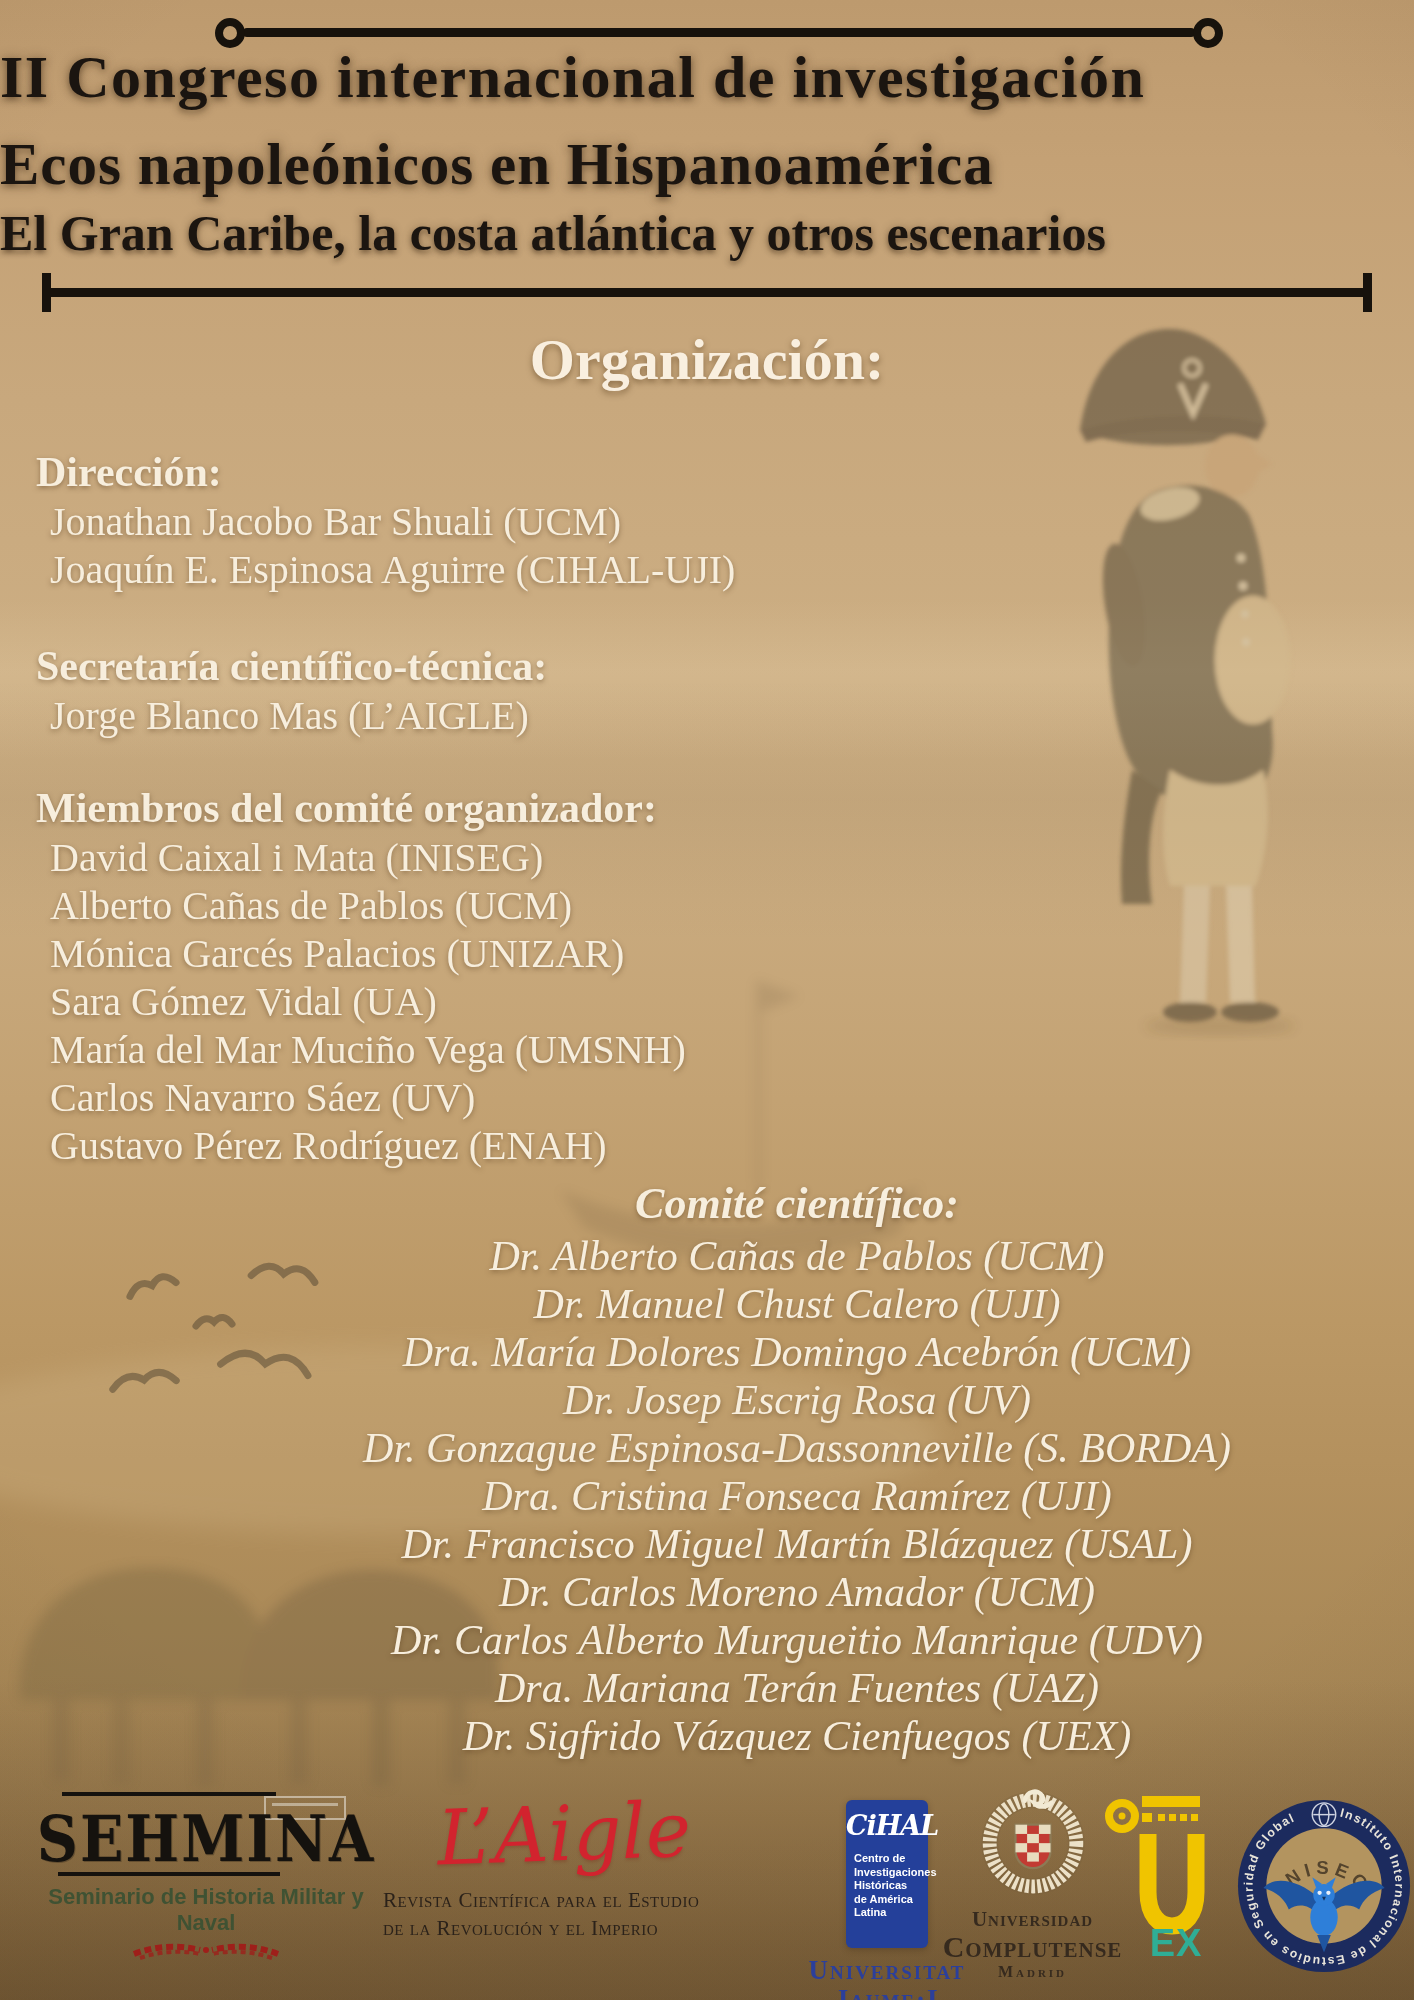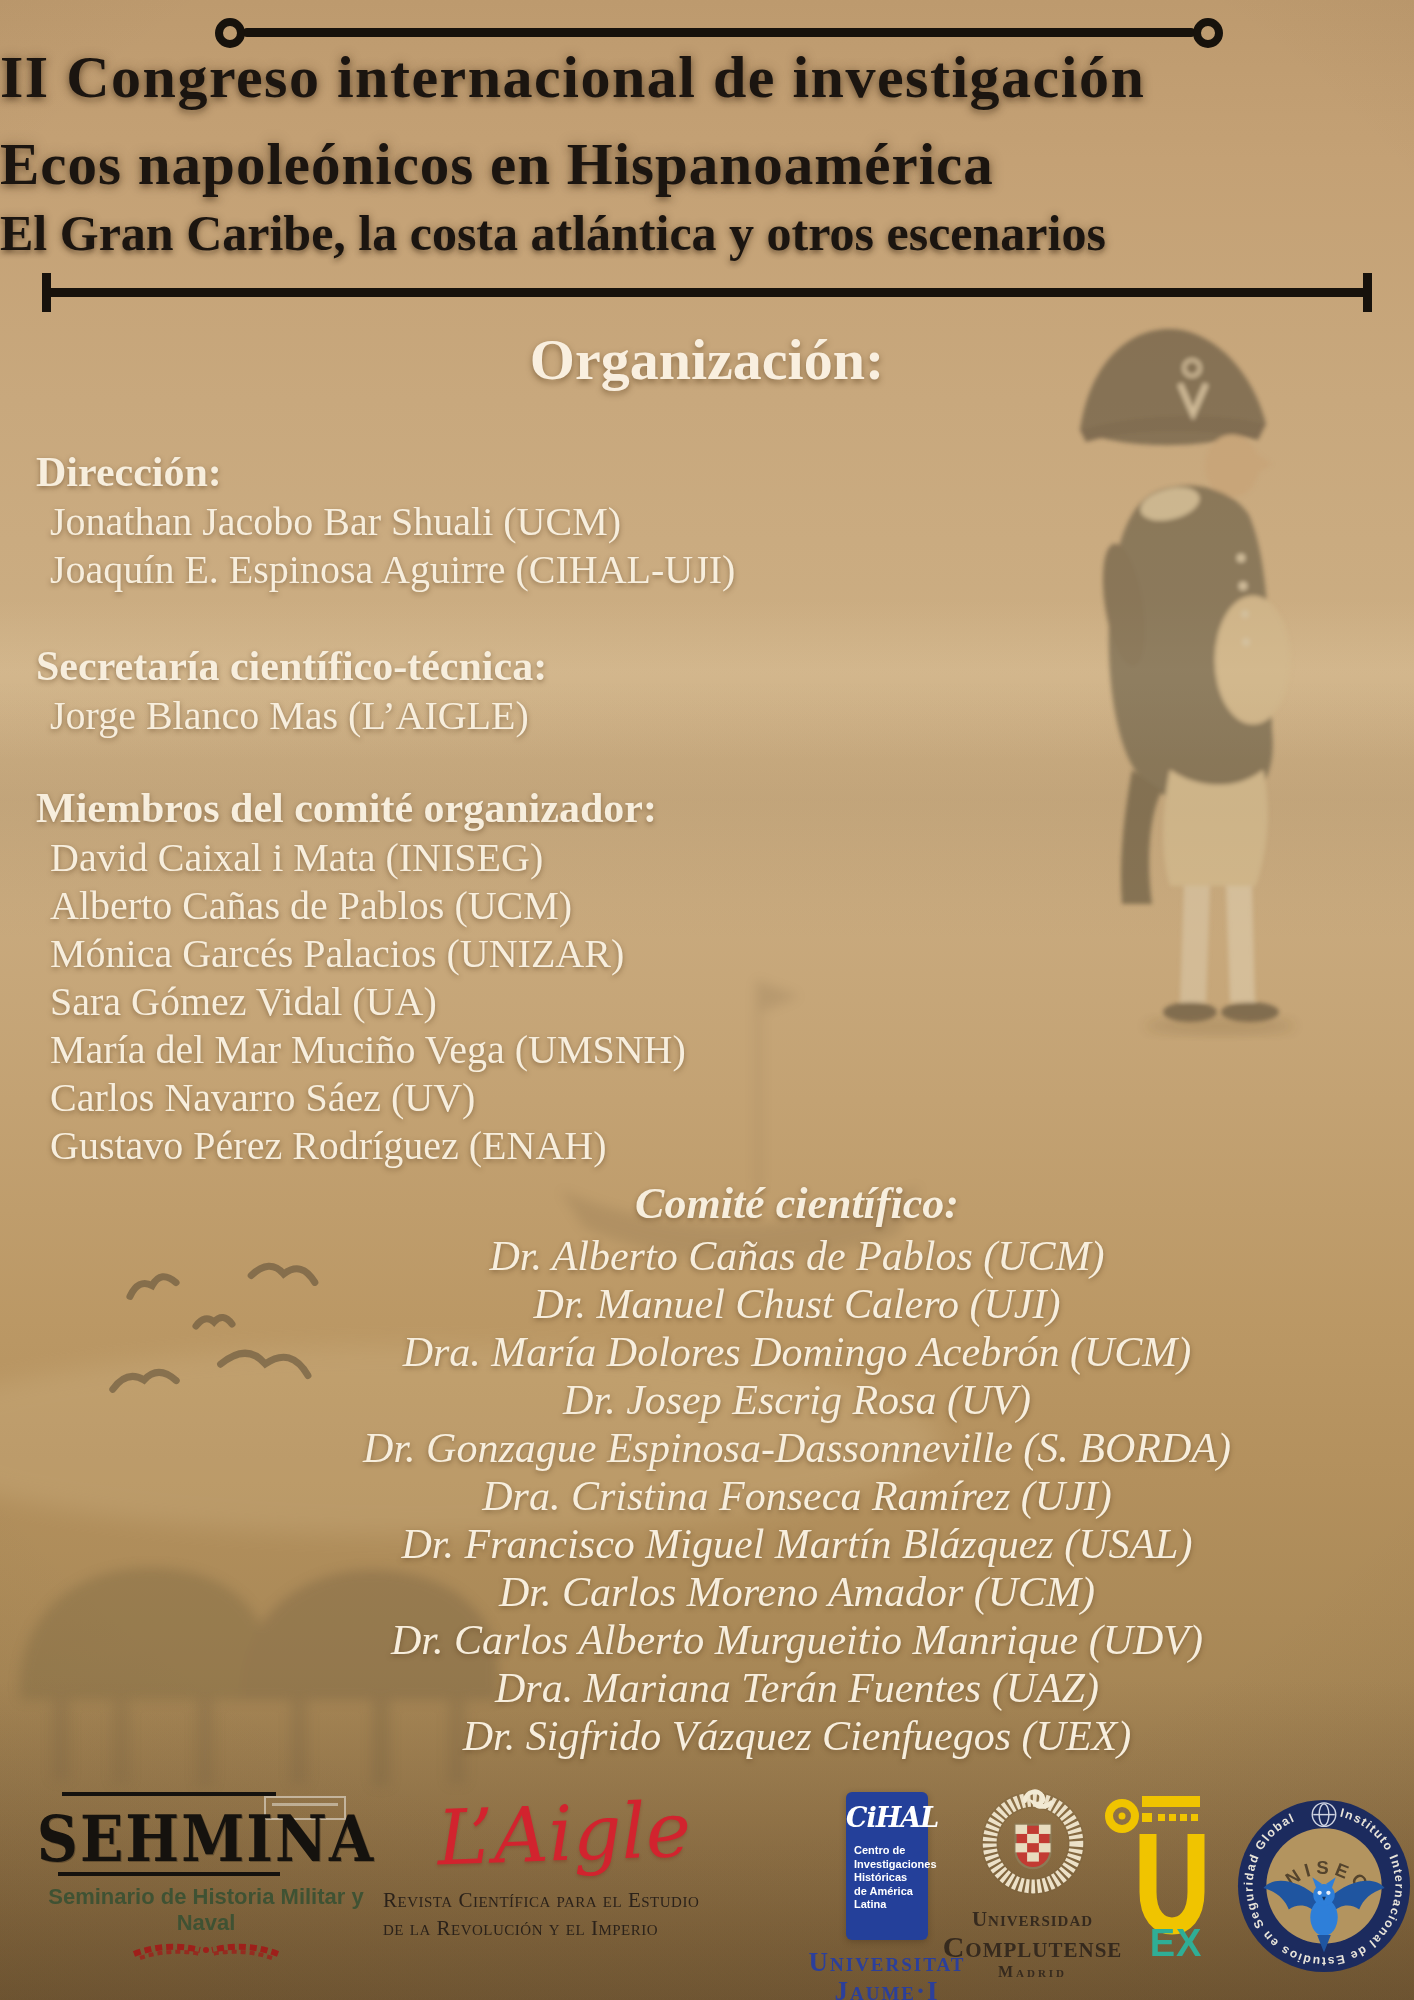--- a/index.html
+++ b/index.html
@@ -61,21 +61,21 @@
   .sehmina .tagline{font-family:"Liberation Sans", sans-serif;font-weight:700;font-size:22px;
     color:#3f5233;margin-top:8px;}
   .sehmina .laurel{margin-top:4px;}
   .laigle{left:383px;top:1786px;width:362px;text-align:left;}
   .laigle .wordmark{font-family:"DejaVu Serif", serif;font-style:italic;font-size:76px;line-height:96px;
     color:#d2232e;text-align:center;transform:rotate(-2deg);
     text-shadow:0 2px 3px rgba(120,30,20,.25);}
   .laigle .tagline{font-variant:small-caps;font-size:21px;line-height:28px;letter-spacing:.5px;
     color:#2b221a;margin-top:4px;font-weight:500;}
   .cihal{left:792px;top:1792px;width:190px;}
-  .cihal .box{width:82px;height:148px;background:#24409a;border-radius:6px;margin:0 auto;
+  .cihal .box{width:82px;height:148px;background:#24409a;border-radius:6px;margin:8px auto;
     text-align:left;box-shadow:0 2px 6px rgba(60,40,20,.35);}
   .cihal .monogram{font-family:"DejaVu Serif", serif;font-style:italic;font-weight:700;
     color:#fff;font-size:27px;line-height:52px;text-align:center;letter-spacing:-1px;}
   .cihal .org-lines{font-family:"Liberation Sans", sans-serif;font-weight:700;color:#fff;
     font-size:11px;line-height:13.5px;padding-left:8px;}
   .cihal .uji{font-variant:small-caps;font-weight:600;color:#2b3f9b;font-size:27px;line-height:29px;
     letter-spacing:2px;margin-top:8px;}
   .ucm{left:935px;top:1786px;width:195px;color:#362a1e;}
   .ucm .lines{font-variant:small-caps;font-weight:600;}
   .ucm .l1{font-size:21px;line-height:23px;letter-spacing:1px;}

